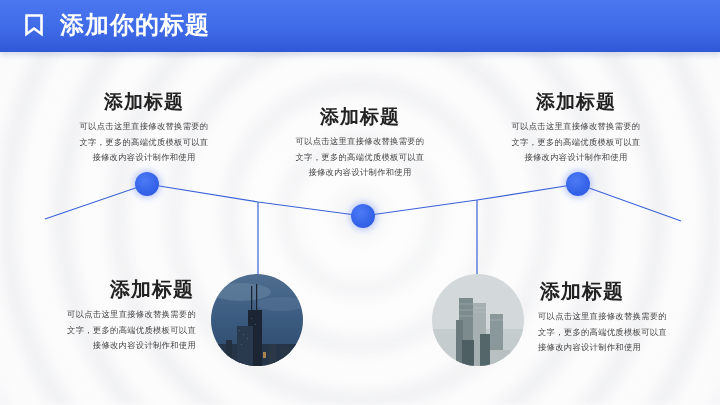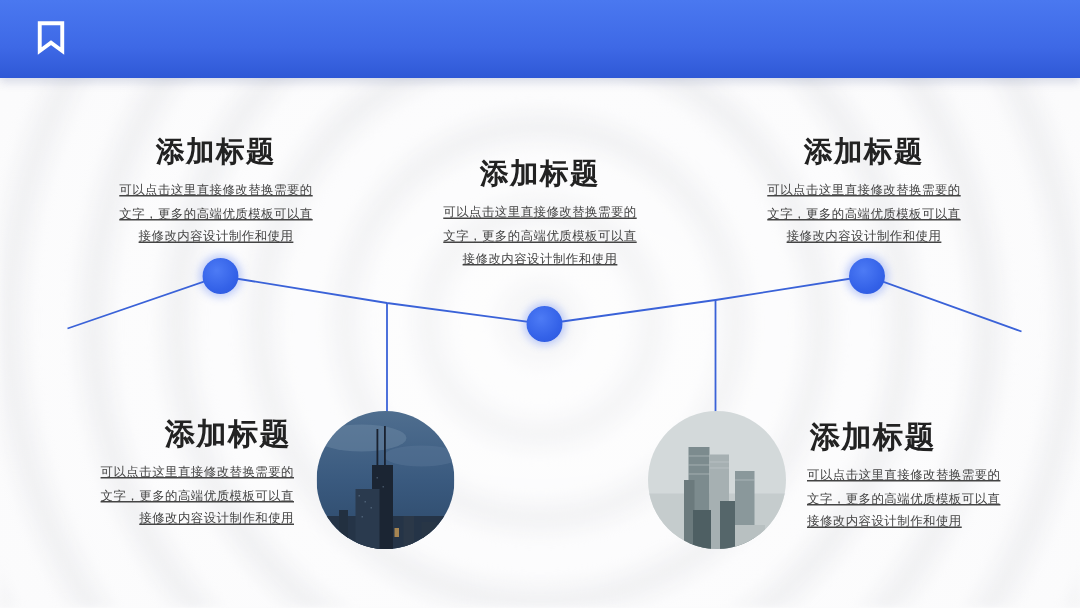--- a/index.html
+++ b/index.html
@@ -33,21 +33,21 @@
       position: absolute; left: 60px; top: 10px;
       color: #ffffff; font-size: 24px; font-weight: bold; letter-spacing: 1px;
       line-height: 30px;
     }
     svg.lines { position: absolute; left: 0; top: 0; }
     .block { position: absolute; text-align: center; }
     .block .title {
       font-size: 19px; font-weight: bold; color: #222222; letter-spacing: 1px; line-height: 24px;
     }
     .block .desc {
-      margin-top: 6px; font-size: 8.3px; color: #444444; line-height: 15.5px; letter-spacing: 0.3px; text-decoration: underline;
+      margin-top: 6px; font-size: 8.3px; color: #444444; line-height: 15.5px; letter-spacing: 0.3px;
     }
     .desc span { display: block; white-space: nowrap; }
     .dot {
       position: absolute; width: 24px; height: 24px; border-radius: 50%;
       background: radial-gradient(circle at 40% 35%, #4d7bf5 0%, #3462e8 60%, #2a55dc 100%);
       box-shadow: 0 0 6px 2px rgba(70,110,240,0.35);
     }
     .photo {
       position: absolute; width: 92px; height: 92px; border-radius: 50%; overflow: hidden;
     }
@@ -55,20 +55,21 @@
 </head>
 <body>
 
 <div class="bg"></div>
 <div class="bg-fade"></div>
 
 <div class="header">
   <svg class="header-icon" viewBox="0 0 20 24">
     <path d="M2.5 2.5 H17.5 V21 L10 15.5 L2.5 21 Z" fill="none" stroke="#ffffff" stroke-width="2.6" stroke-linejoin="miter"></path>
   </svg>
+  <div class="header-title">添加你的标题</div>
 </div>
 
 <svg class="lines" width="720" height="405">
   <polyline points="45,219 147,184 258,202 363,216 477,200 578,184 681,221" fill="none" stroke="#3a62d8" stroke-width="1.2"></polyline>
   <line x1="258" y1="202" x2="258" y2="276" stroke="#3a62d8" stroke-width="1.2"></line>
   <line x1="477" y1="200" x2="477" y2="276" stroke="#3a62d8" stroke-width="1.2"></line>
 </svg>
 
 <div class="dot" style="left:135px; top:172px;"></div>
 <div class="dot" style="left:351px; top:204px;"></div>

